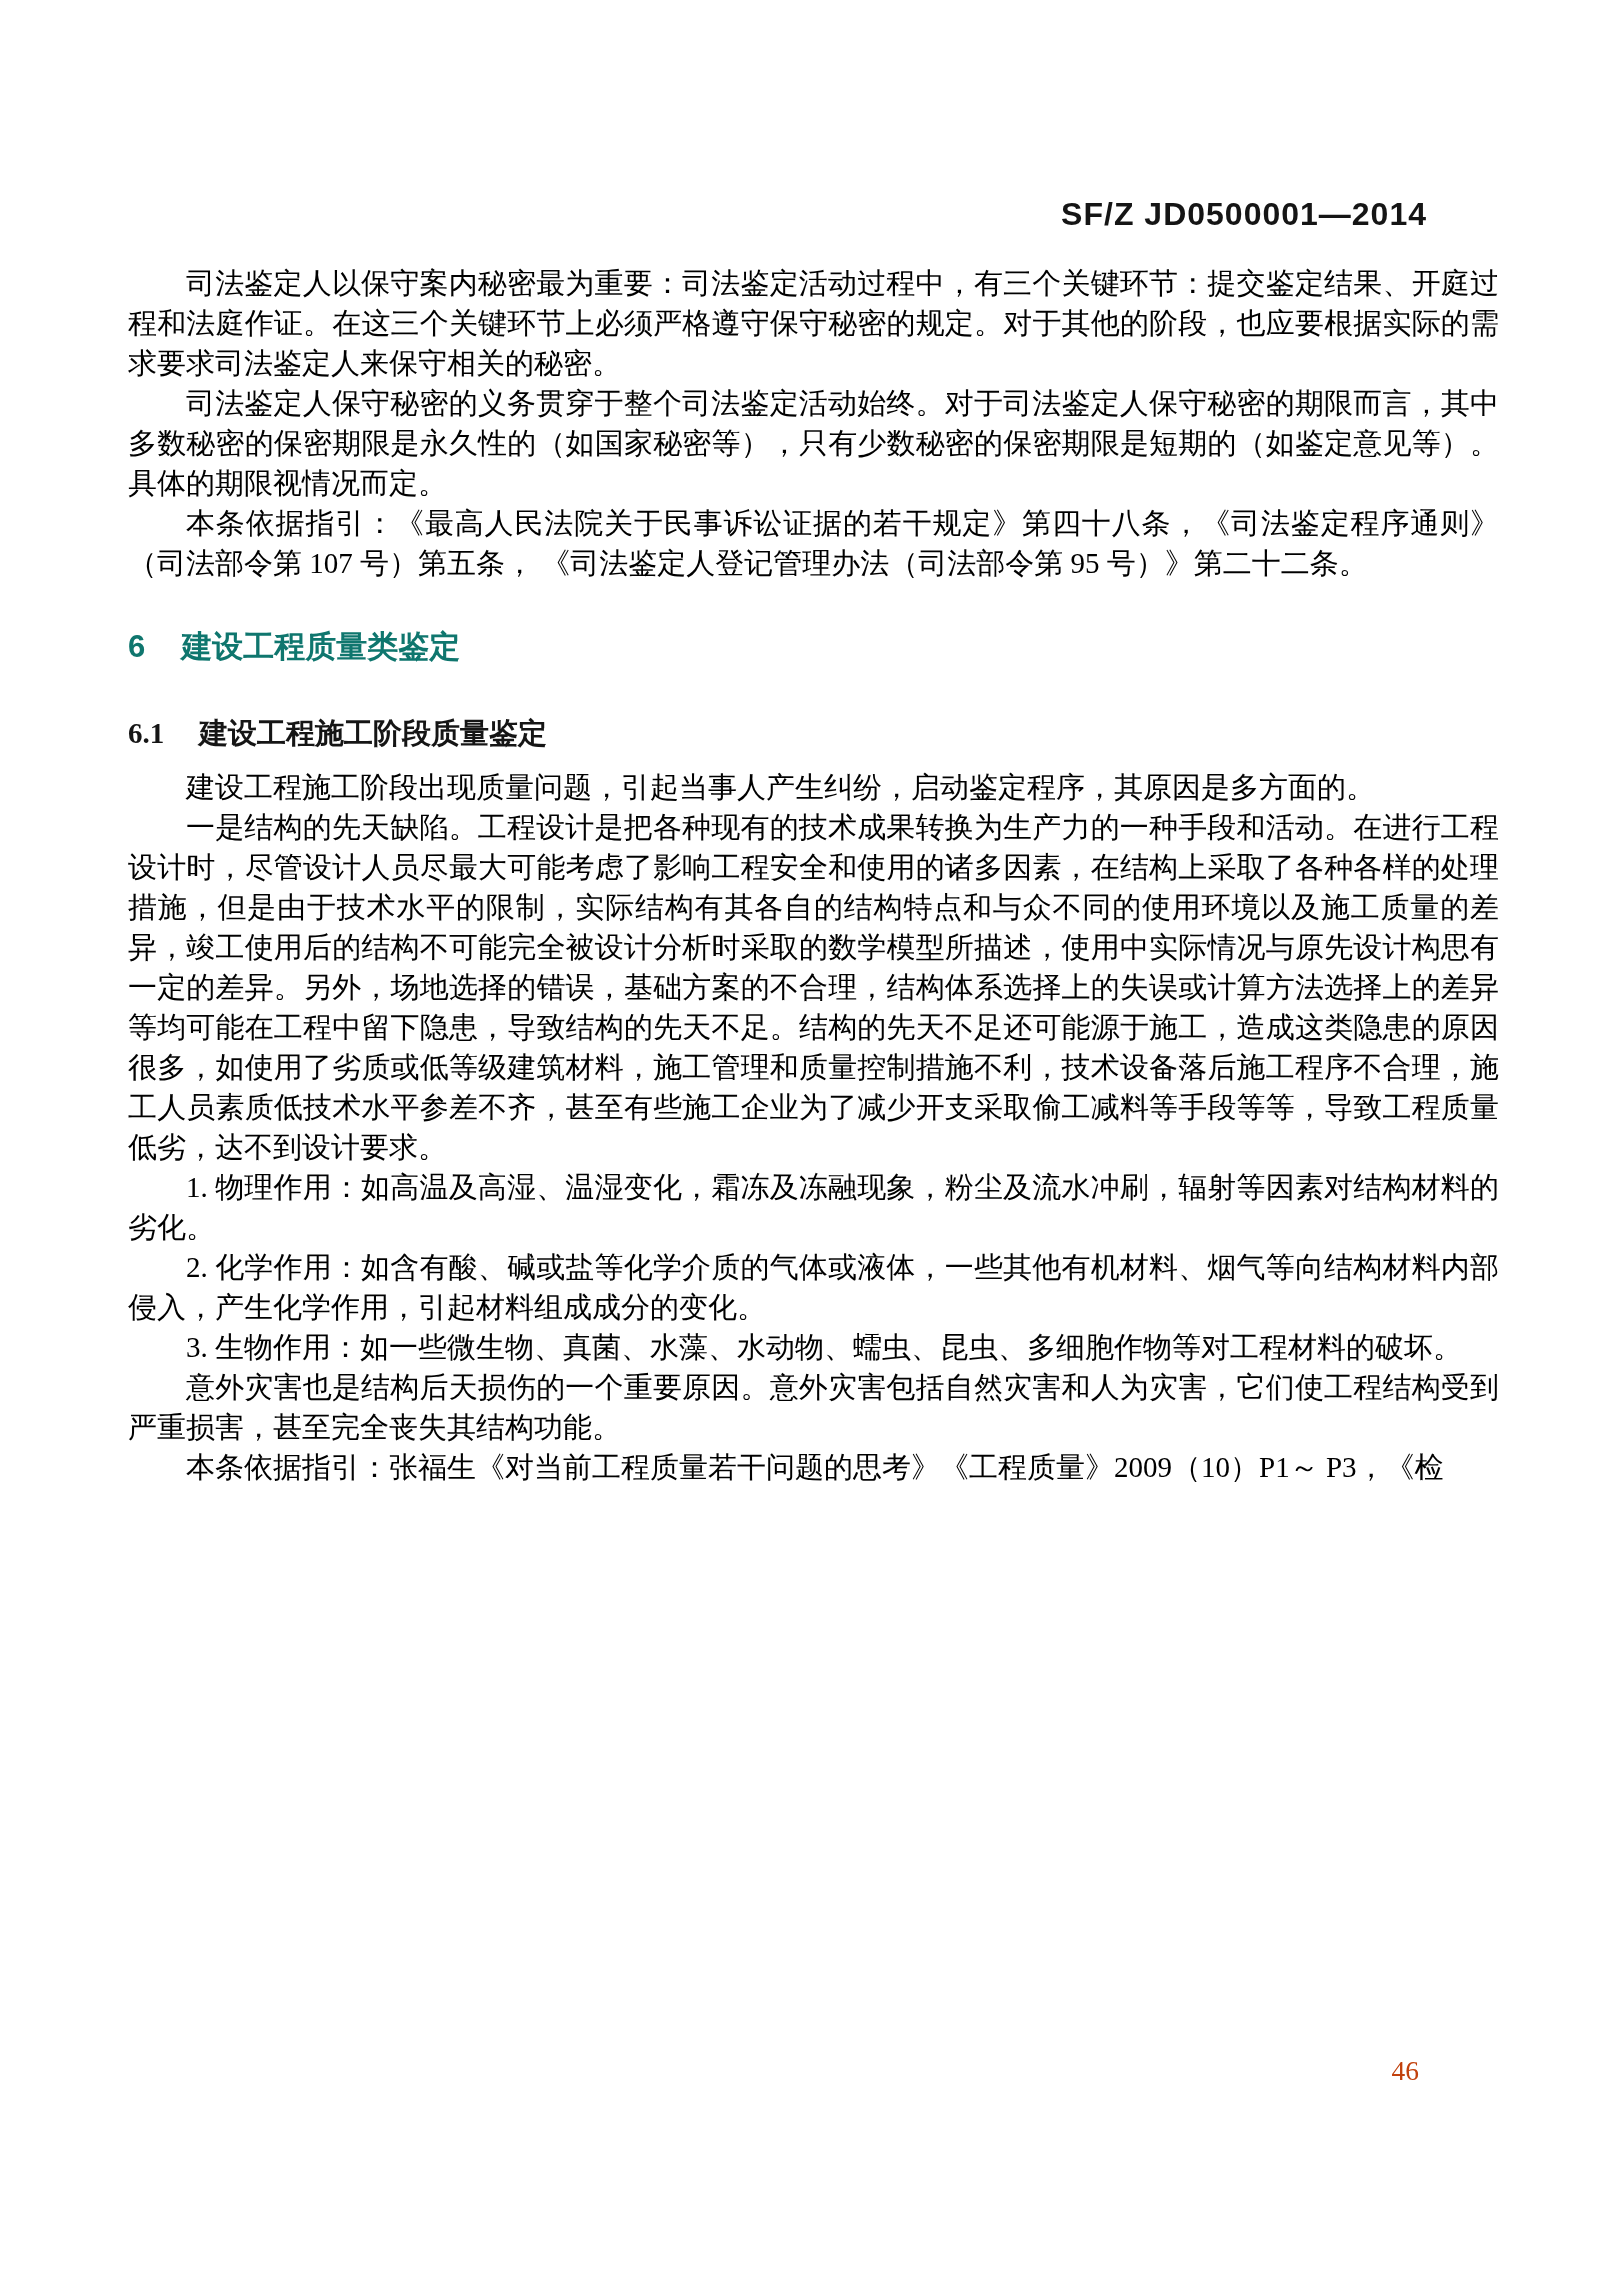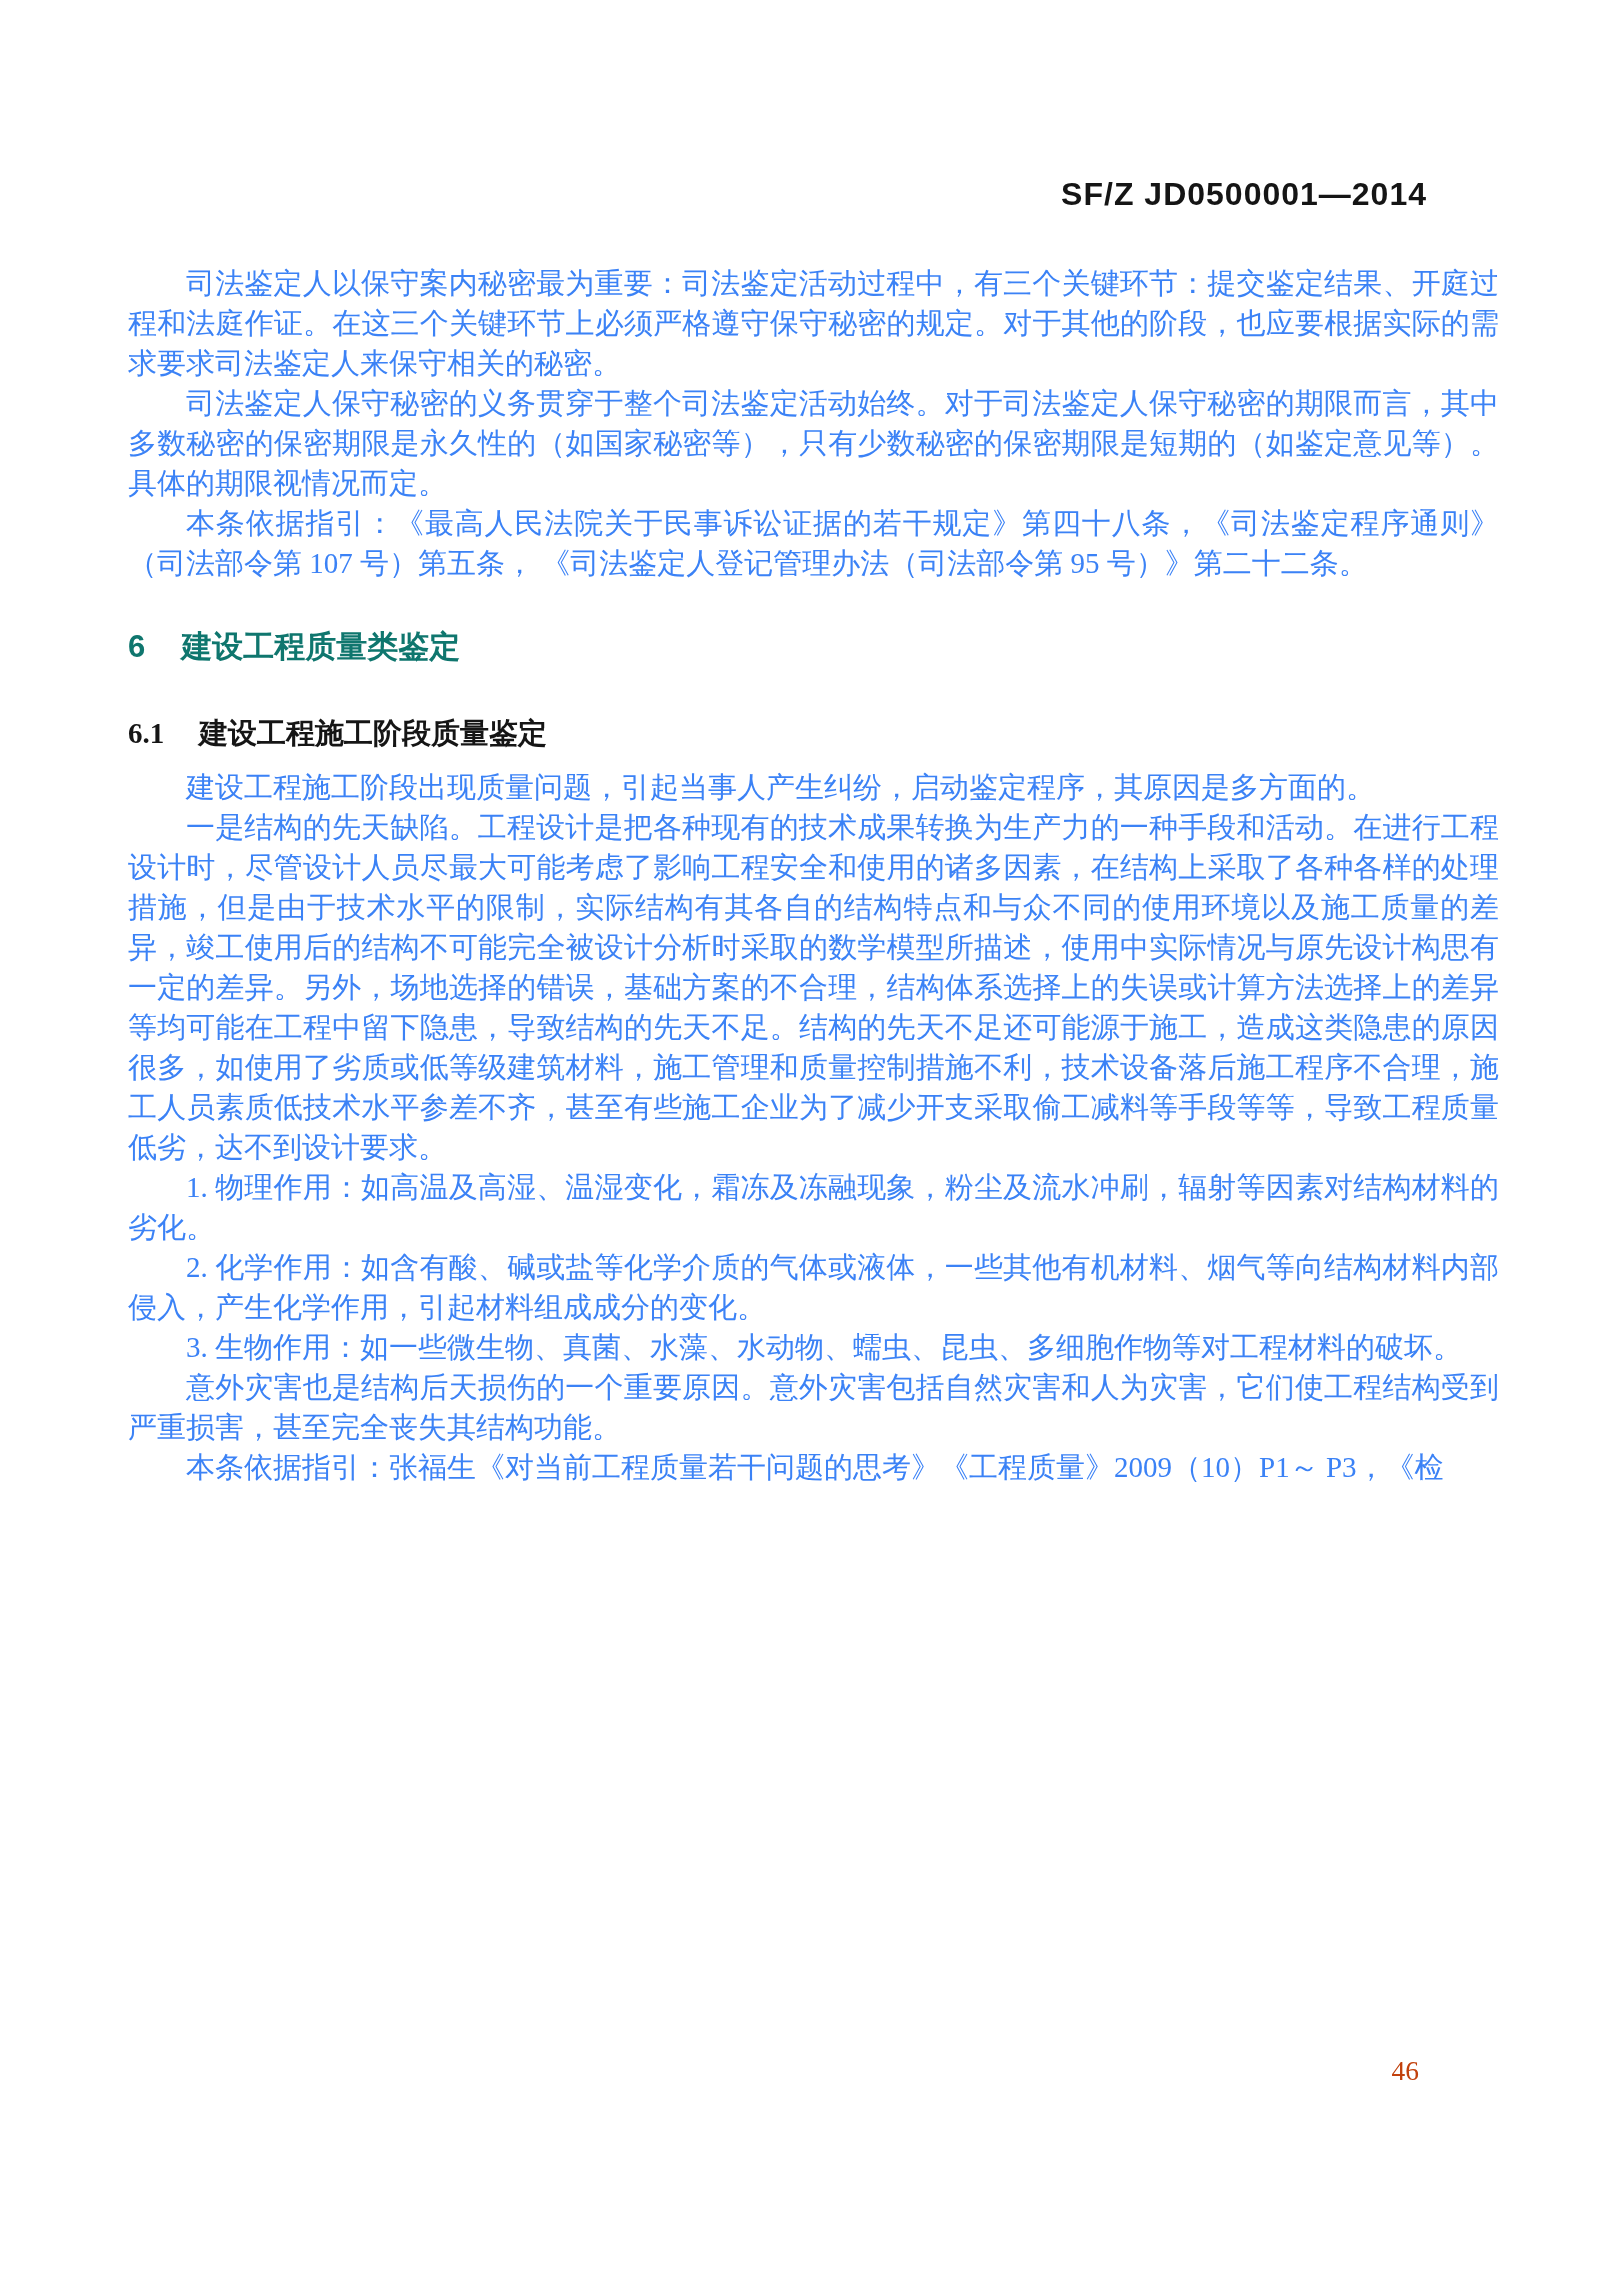--- a/index.html
+++ b/index.html
@@ -11,42 +11,42 @@
     position: relative;
     width: 1621px;
     height: 2293px;
     background: #ffffff;
     color: #111111;
     font-family: "Liberation Serif", "DejaVu Serif", serif;
     overflow: hidden;
   }
   .running-header {
     position: absolute;
-    top: 176px;
+    top: 196px;
     right: 194px;
     font-family: "Liberation Sans", "DejaVu Sans", sans-serif;
     font-weight: bold;
     font-size: 32px;
     letter-spacing: 1px;
     color: #151515;
   }
   .content {
     position: absolute;
     top: 263px;
     left: 128px;
     width: 1371px;
   }
   .para {
     margin: 0;
     font-size: 29px;
     line-height: 40px;
     text-align: justify;
     text-indent: 2em;
     word-break: break-all;
-    color: #3b82f6;
+    color: #000000;
   }
   .h1 {
     margin: 44px 0 0 0;
     font-family: "Liberation Sans", "DejaVu Sans", sans-serif;
     font-weight: bold;
     font-size: 31px;
     line-height: 39px;
     color: #0f766e;
   }
   .h2 {

